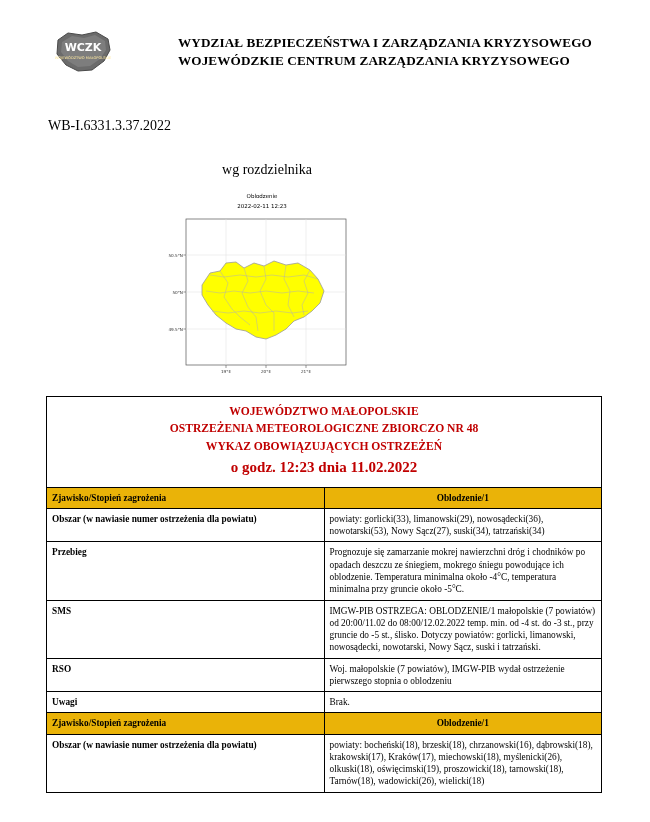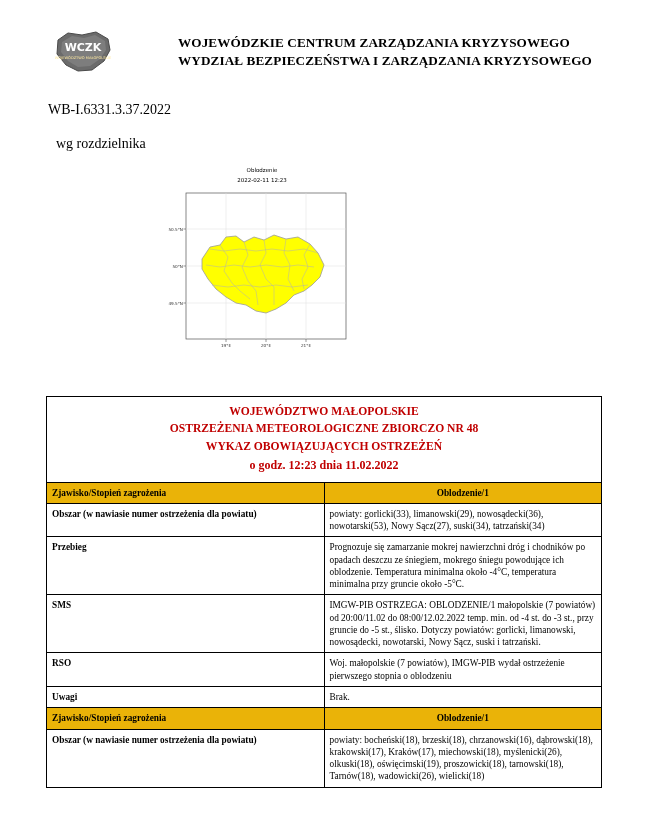--- a/index.html
+++ b/index.html
@@ -49,30 +49,30 @@
     letter-spacing: 0.1px;
     line-height: 1.35;
     white-space: nowrap;
   }
 
   
   .ref-row {
     display: flex;
     justify-content: space-between;
     align-items: baseline;
-    margin-top: 28px;
+    margin-top: 44px;
     font-size: 14px;
   }
   .ref-left { padding-left: 2px; }
   .ref-right { padding-right: 22px; }
 
   
   .addressee {
-    margin-top: 18px;
-    text-align: left;
+    margin-top: 28px;
+    text-align: center;
     font-size: 14px;
     padding-left: 10px;
   }
 
   
   .map-wrap {
     margin-top: 14px;
     display: flex;
     justify-content: center;
   }
@@ -119,21 +119,21 @@
   }
   tr.title-row td {
     text-align: center;
     color: #c00000;
     font-weight: bold;
     padding: 6px 4px 6px 4px;
   }
   .title-l1 { font-size: 11.6px; line-height: 1.5; }
   .title-l2 { font-size: 11.6px; line-height: 1.5; }
   .title-l3 { font-size: 11.6px; line-height: 1.5; }
-  .title-l4 { font-size: 12px; line-height: 1.7; }
+  .title-l4 { font-size: 15px; line-height: 1.7; }
   tr.hl td {
     background: #eab308;
     font-weight: bold;
   }
   tr.hl td.val { font-weight: bold; text-align: center; }
 </style>
 </head>
 <body>
 
 <div class="page">
@@ -141,22 +141,22 @@
   <div class="header">
     <div class="logo">
       <svg width="62" height="44" viewBox="0 0 62 44" xmlns="http://www.w3.org/2000/svg">
         <path d="M6 10 L16 3 L30 5 L44 2 L56 9 L58 20 L52 31 L40 40 L26 41 L14 35 L5 24 Z" fill="#6b6b6b" stroke="#4a4a4a" stroke-width="1"></path>
         <path d="M10 12 L20 6 L32 8 L43 5 L53 11 L54 20 L48 29 L38 36 L26 37 L16 31 L9 22 Z" fill="#7d7d7d"></path>
         <text x="31" y="21" font-family="DejaVu Sans, sans-serif" font-size="11" font-weight="bold" fill="#ffffff" text-anchor="middle">WCZK</text>
         <text x="31" y="29" font-family="DejaVu Sans, sans-serif" font-size="3.6" fill="#ffe9a0" text-anchor="middle">WOJEWÓDZTWO MAŁOPOLSKIE</text>
       </svg>
     </div>
     <div class="header-titles">
+      <div class="line">WYDZIAŁ BEZPIECZEŃSTWA I ZARZĄDZANIA KRYZYSOWEGO</div>
       <div class="line">WOJEWÓDZKIE CENTRUM ZARZĄDZANIA KRYZYSOWEGO</div>
-      <div class="line">WYDZIAŁ BEZPIECZEŃSTWA I ZARZĄDZANIA KRYZYSOWEGO</div>
     </div>
   </div>
 
   <div class="ref-row">
     <div class="ref-left">WB-I.6331.3.37.2022</div>
   </div>
 
   <div class="addressee">wg rozdzielnika</div>
 
   <div class="map-wrap">

